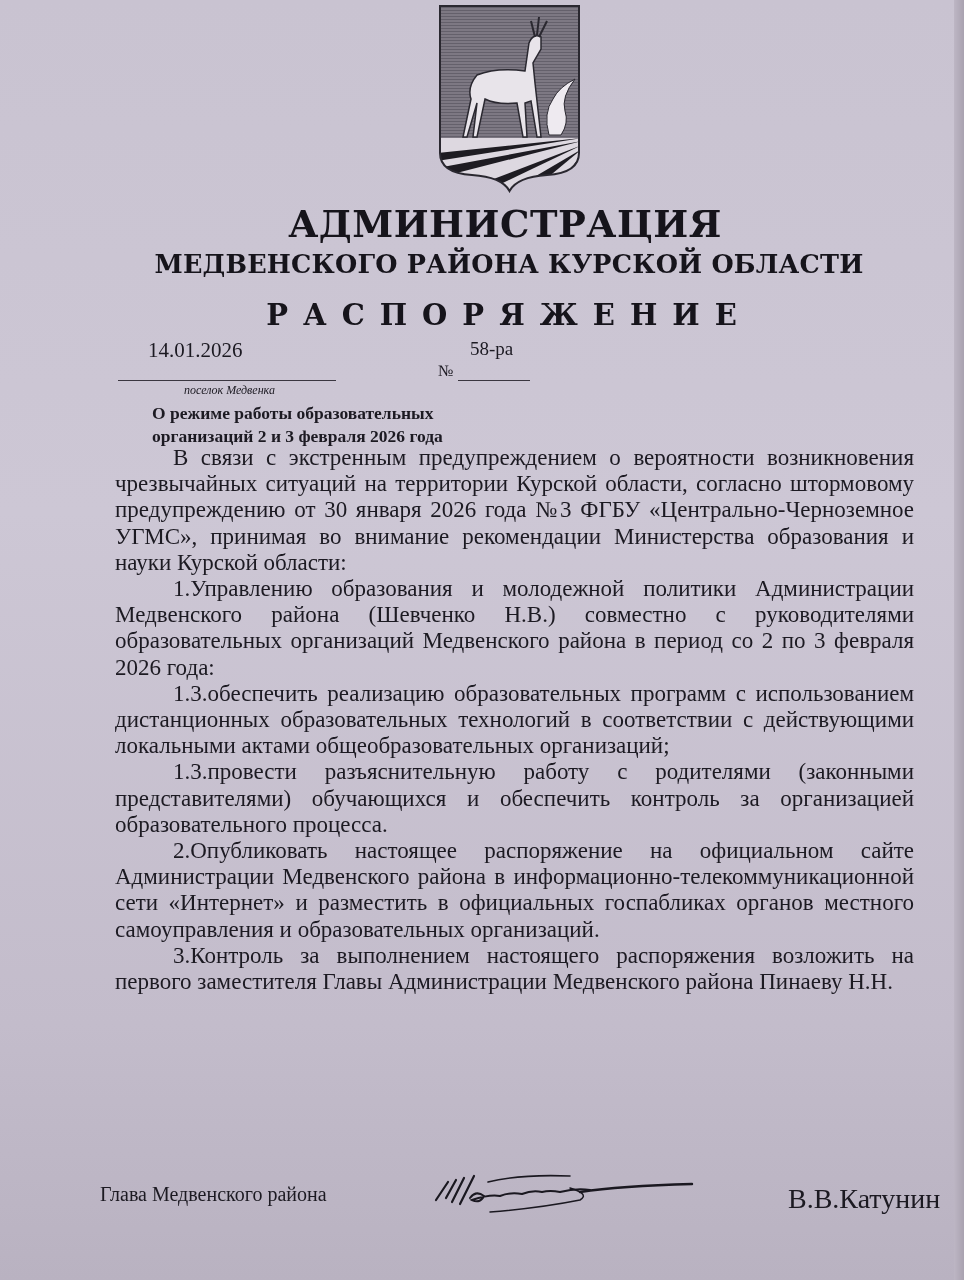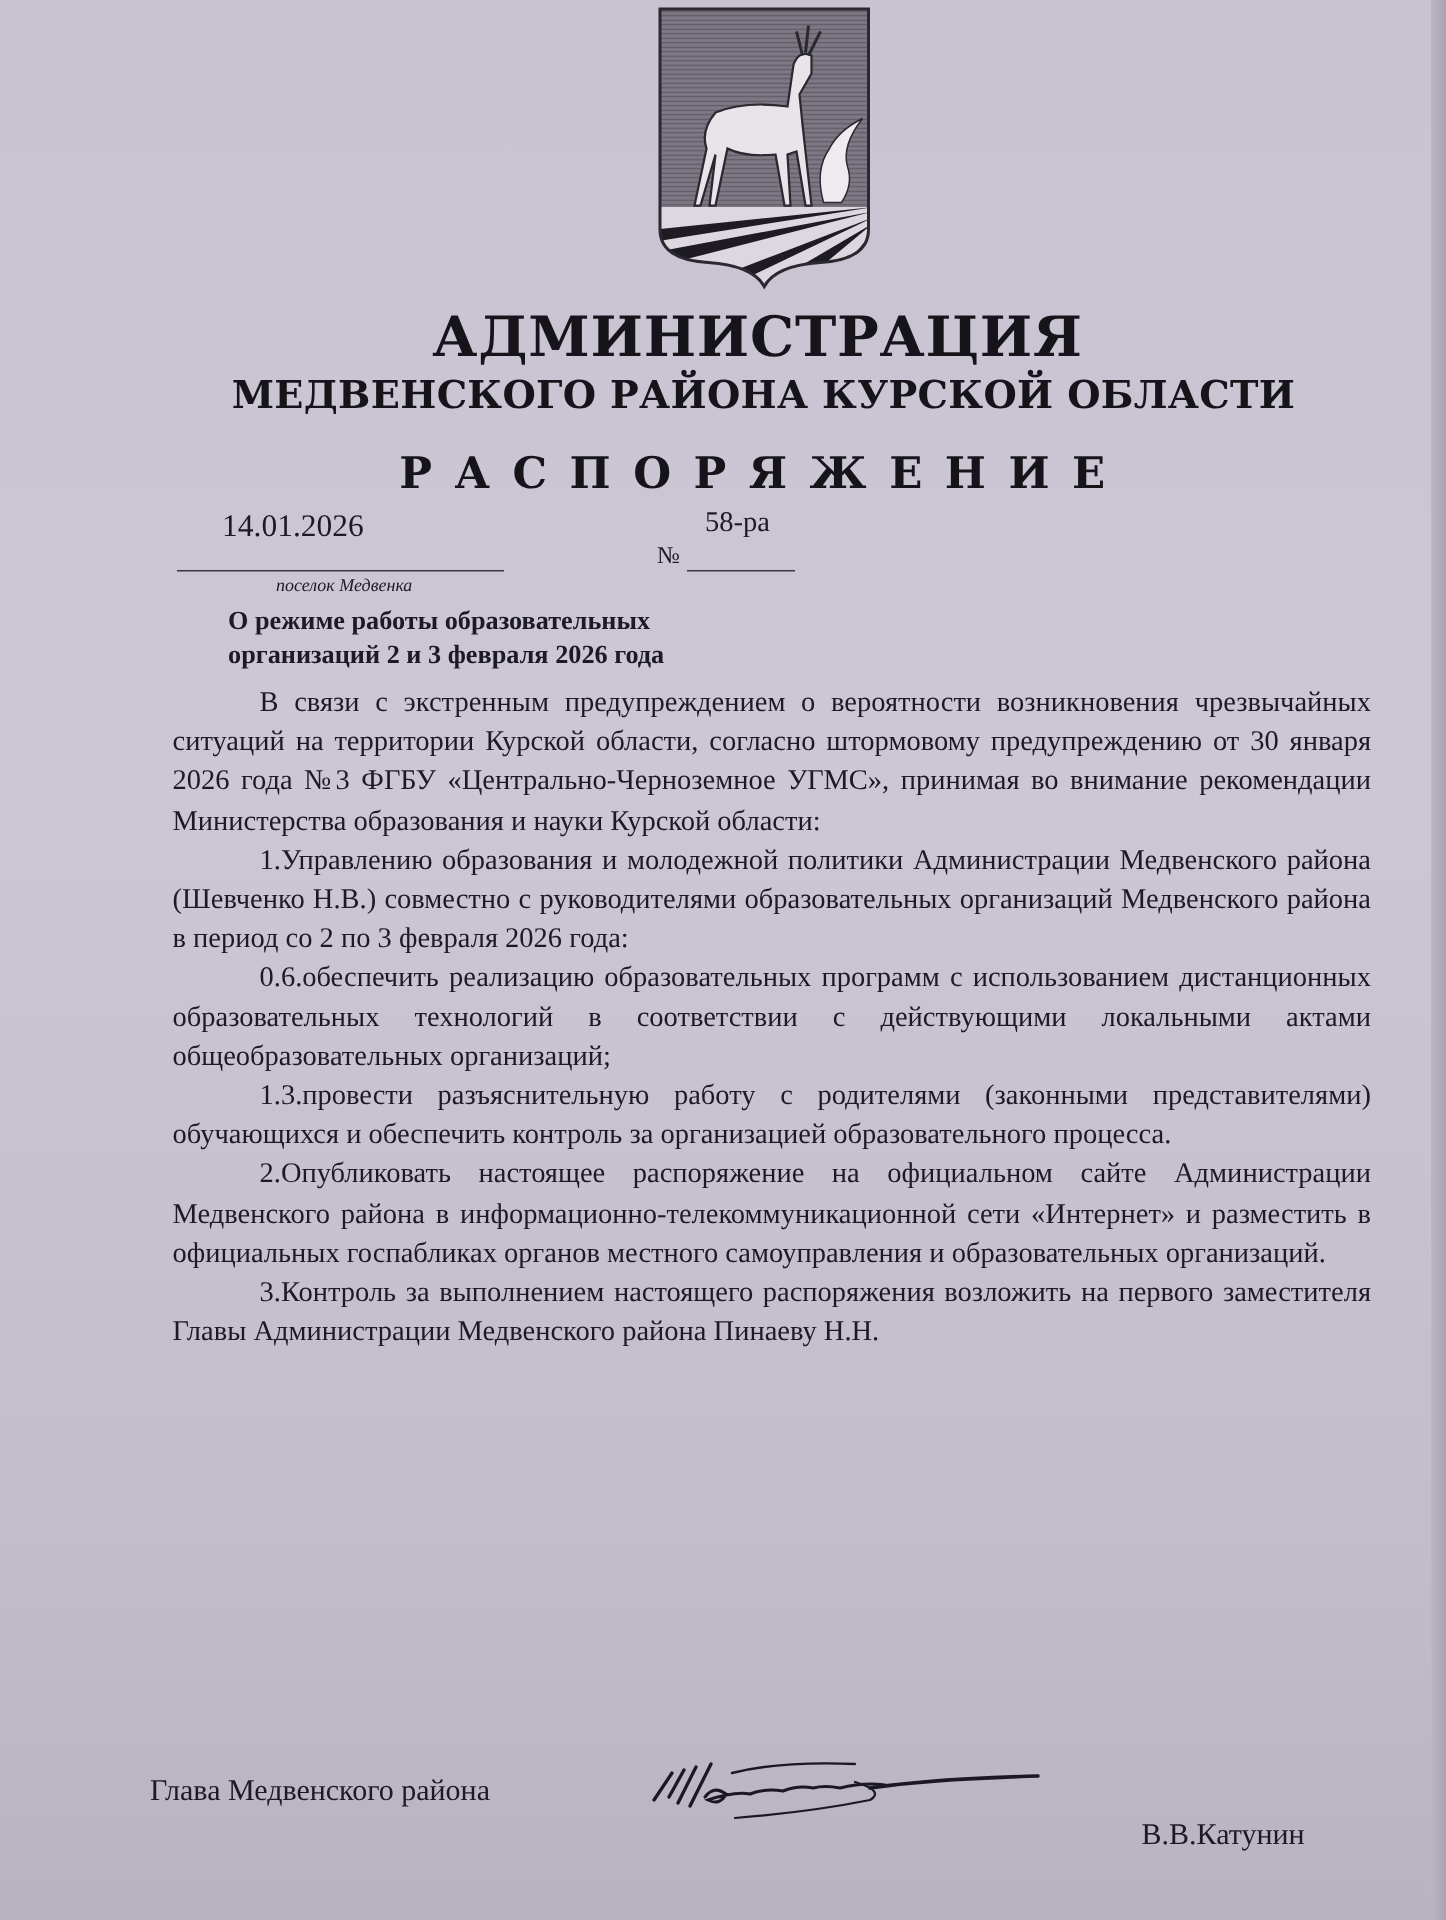--- a/index.html
+++ b/index.html
@@ -35,26 +35,26 @@
   .date { position: absolute; left: 148px; top: 338px; font-size: 21px; }
   .number { position: absolute; left: 470px; top: 338px; font-size: 19px; }
   .line-date { position: absolute; left: 118px; top: 380px; width: 218px; border-top: 1px solid #3a3640; }
   .num-sign { position: absolute; left: 438px; top: 362px; font-size: 16px; }
   .line-num { position: absolute; left: 458px; top: 380px; width: 72px; border-top: 1px solid #3a3640; }
   .place { position: absolute; left: 184px; top: 383px; font-size: 12px; font-style: italic; }
   .subject {
     position: absolute; left: 121px; top: 402px; font-weight: bold; font-size: 17.5px; line-height: 23px; margin-left: 31px;
   }
   .body {
-    position: absolute; left: 115px; width: 799px; top: 456px;
-    font-size: 19px; line-height: 26.2px; text-align: justify;
+    position: absolute; left: 115px; width: 799px; top: 445px;
+    font-size: 23px; line-height: 26.2px; text-align: justify;
   }
   .body p { margin: 0; text-indent: 58px; }
   .sign-label { position: absolute; left: 100px; top: 1183px; font-size: 20px; text-align: center; }
-  .sign-name { position: absolute; left: 761px; top: 1183px; font-size: 20px; margin-top: 29px; }
+  .sign-name { position: absolute; left: 788px; top: 1183px; font-size: 28px; }
   .signature { position: absolute; left: 430px; top: 1168px; width: 270px; height: 50px; }
 </style>
 </head>
 <body>
 
 <div class="page-edge"></div>
 
 <svg class="crest" viewBox="0 0 145 190">
   <defs>
     <pattern id="hatch" width="3" height="3" patternUnits="userSpaceOnUse">
@@ -92,21 +92,21 @@
 <div class="place">поселок  Медвенка</div>
 
 <div class="subject">
   <div>О  режиме работы образовательных</div>
   <div>организаций 2 и 3 февраля 2026 года</div>
 </div>
 
 <div class="body">
   <p>В связи с экстренным предупреждением о вероятности возникновения чрезвычайных ситуаций  на  территории  Курской области, согласно штормовому  предупреждению от 30 января 2026 года №3 ФГБУ  «Центрально-Черноземное  УГМС»,  принимая во внимание  рекомендации Министерства образования и науки Курской области:</p>
   <p>1.Управлению образования  и  молодежной политики Администрации Медвенского района (Шевченко Н.В.) совместно с руководителями образовательных организаций Медвенского района  в период со 2 по 3 февраля 2026 года:</p>
-  <p>0.6.обеспечить реализацию образовательных программ с использованием дистанционных образовательных технологий в соответствии с действующими локальными актами общеобразовательных организаций;</p>
+  <p>1.3.обеспечить реализацию образовательных программ с использованием дистанционных образовательных технологий в соответствии с действующими локальными актами общеобразовательных организаций;</p>
   <p>1.3.провести разъяснительную работу с родителями (законными представителями) обучающихся и обеспечить контроль за организацией образовательного процесса.</p>
   <p>2.Опубликовать настоящее распоряжение на официальном сайте Администрации Медвенского района в информационно-телекоммуникационной сети «Интернет» и разместить в официальных госпабликах  органов местного самоуправления и образовательных организаций.</p>
   <p>3.Контроль за выполнением настоящего распоряжения возложить на первого заместителя Главы Администрации Медвенского района Пинаеву Н.Н.</p>
 </div>
 
 <div class="sign-label">Глава Медвенского района</div>
 <svg class="signature" viewBox="0 0 270 50">
   <path d="M6 32 L18 14 M16 30 L26 12 M22 34 L34 10 M30 36 L44 8" stroke="#1a1820" stroke-width="2.2" fill="none" stroke-linecap="round"></path>
   <path d="M40 30 Q46 22 54 28 Q50 36 42 32 Q60 26 70 28 Q80 24 92 26 Q102 22 112 24 Q120 22 130 24 Q146 20 160 22" stroke="#1a1820" stroke-width="2" fill="none" stroke-linecap="round"></path>
   <path d="M58 14 Q90 6 140 8" stroke="#1a1820" stroke-width="1.6" fill="none" stroke-linecap="round"></path>

